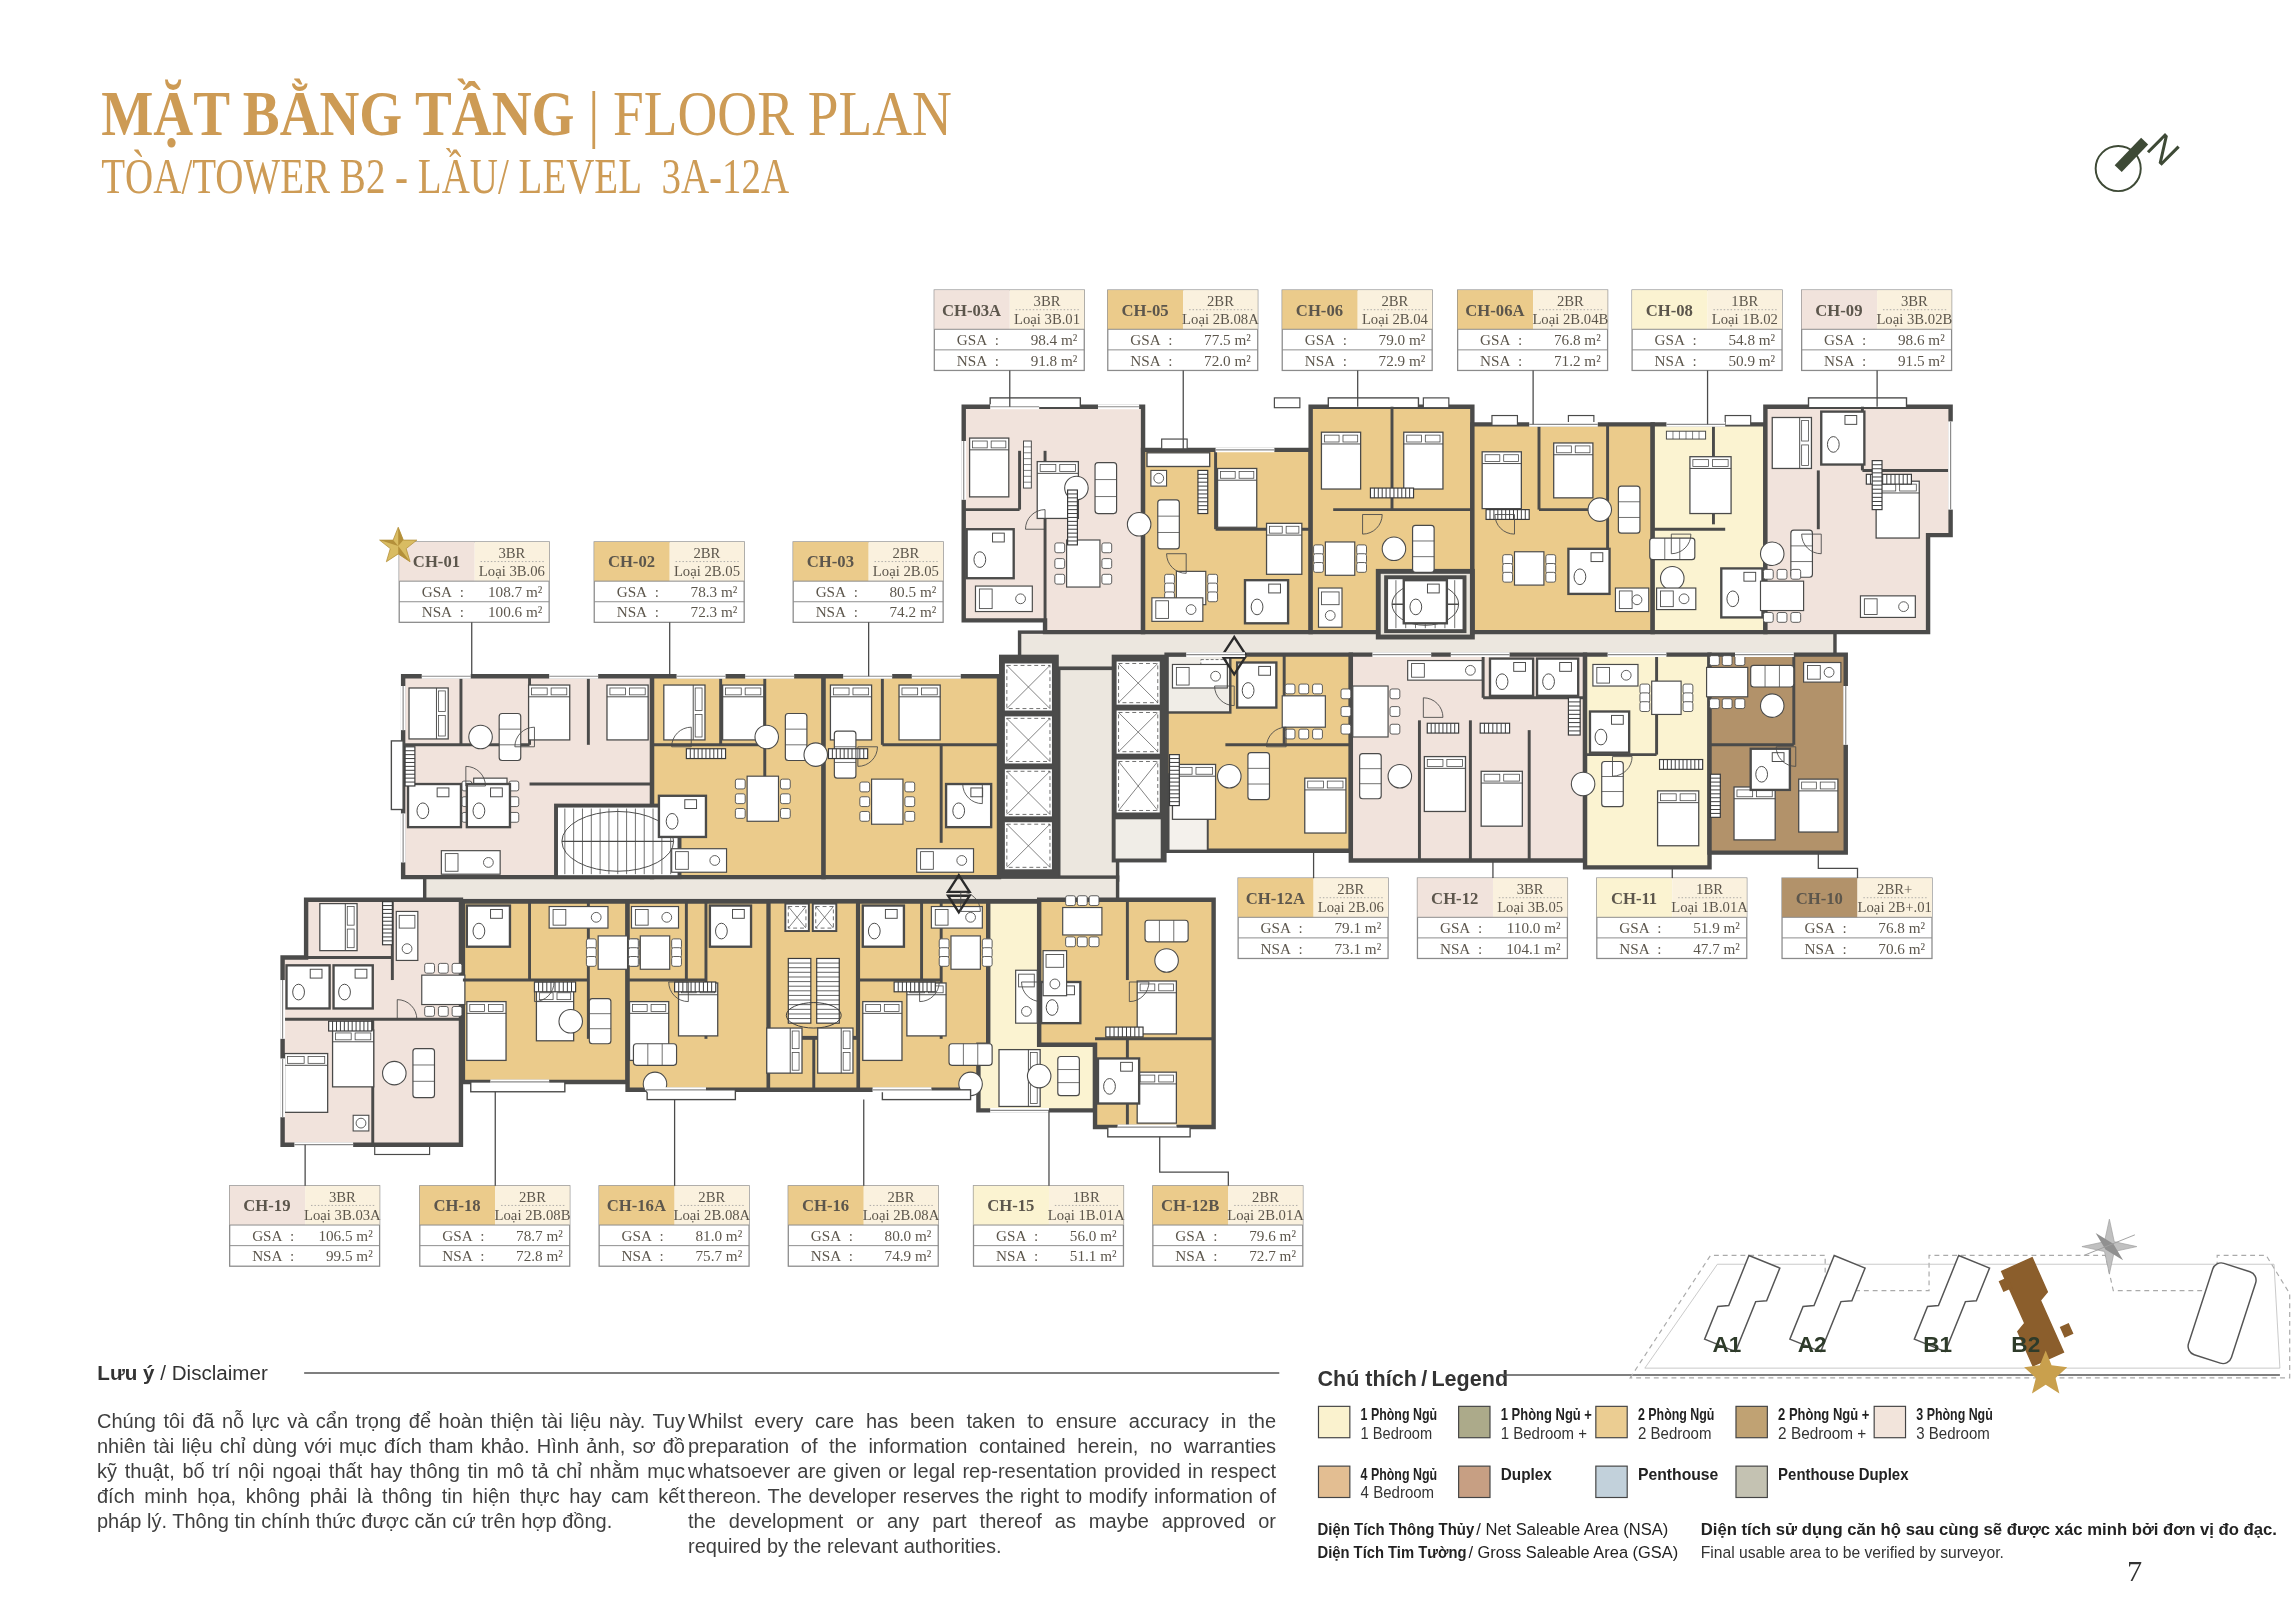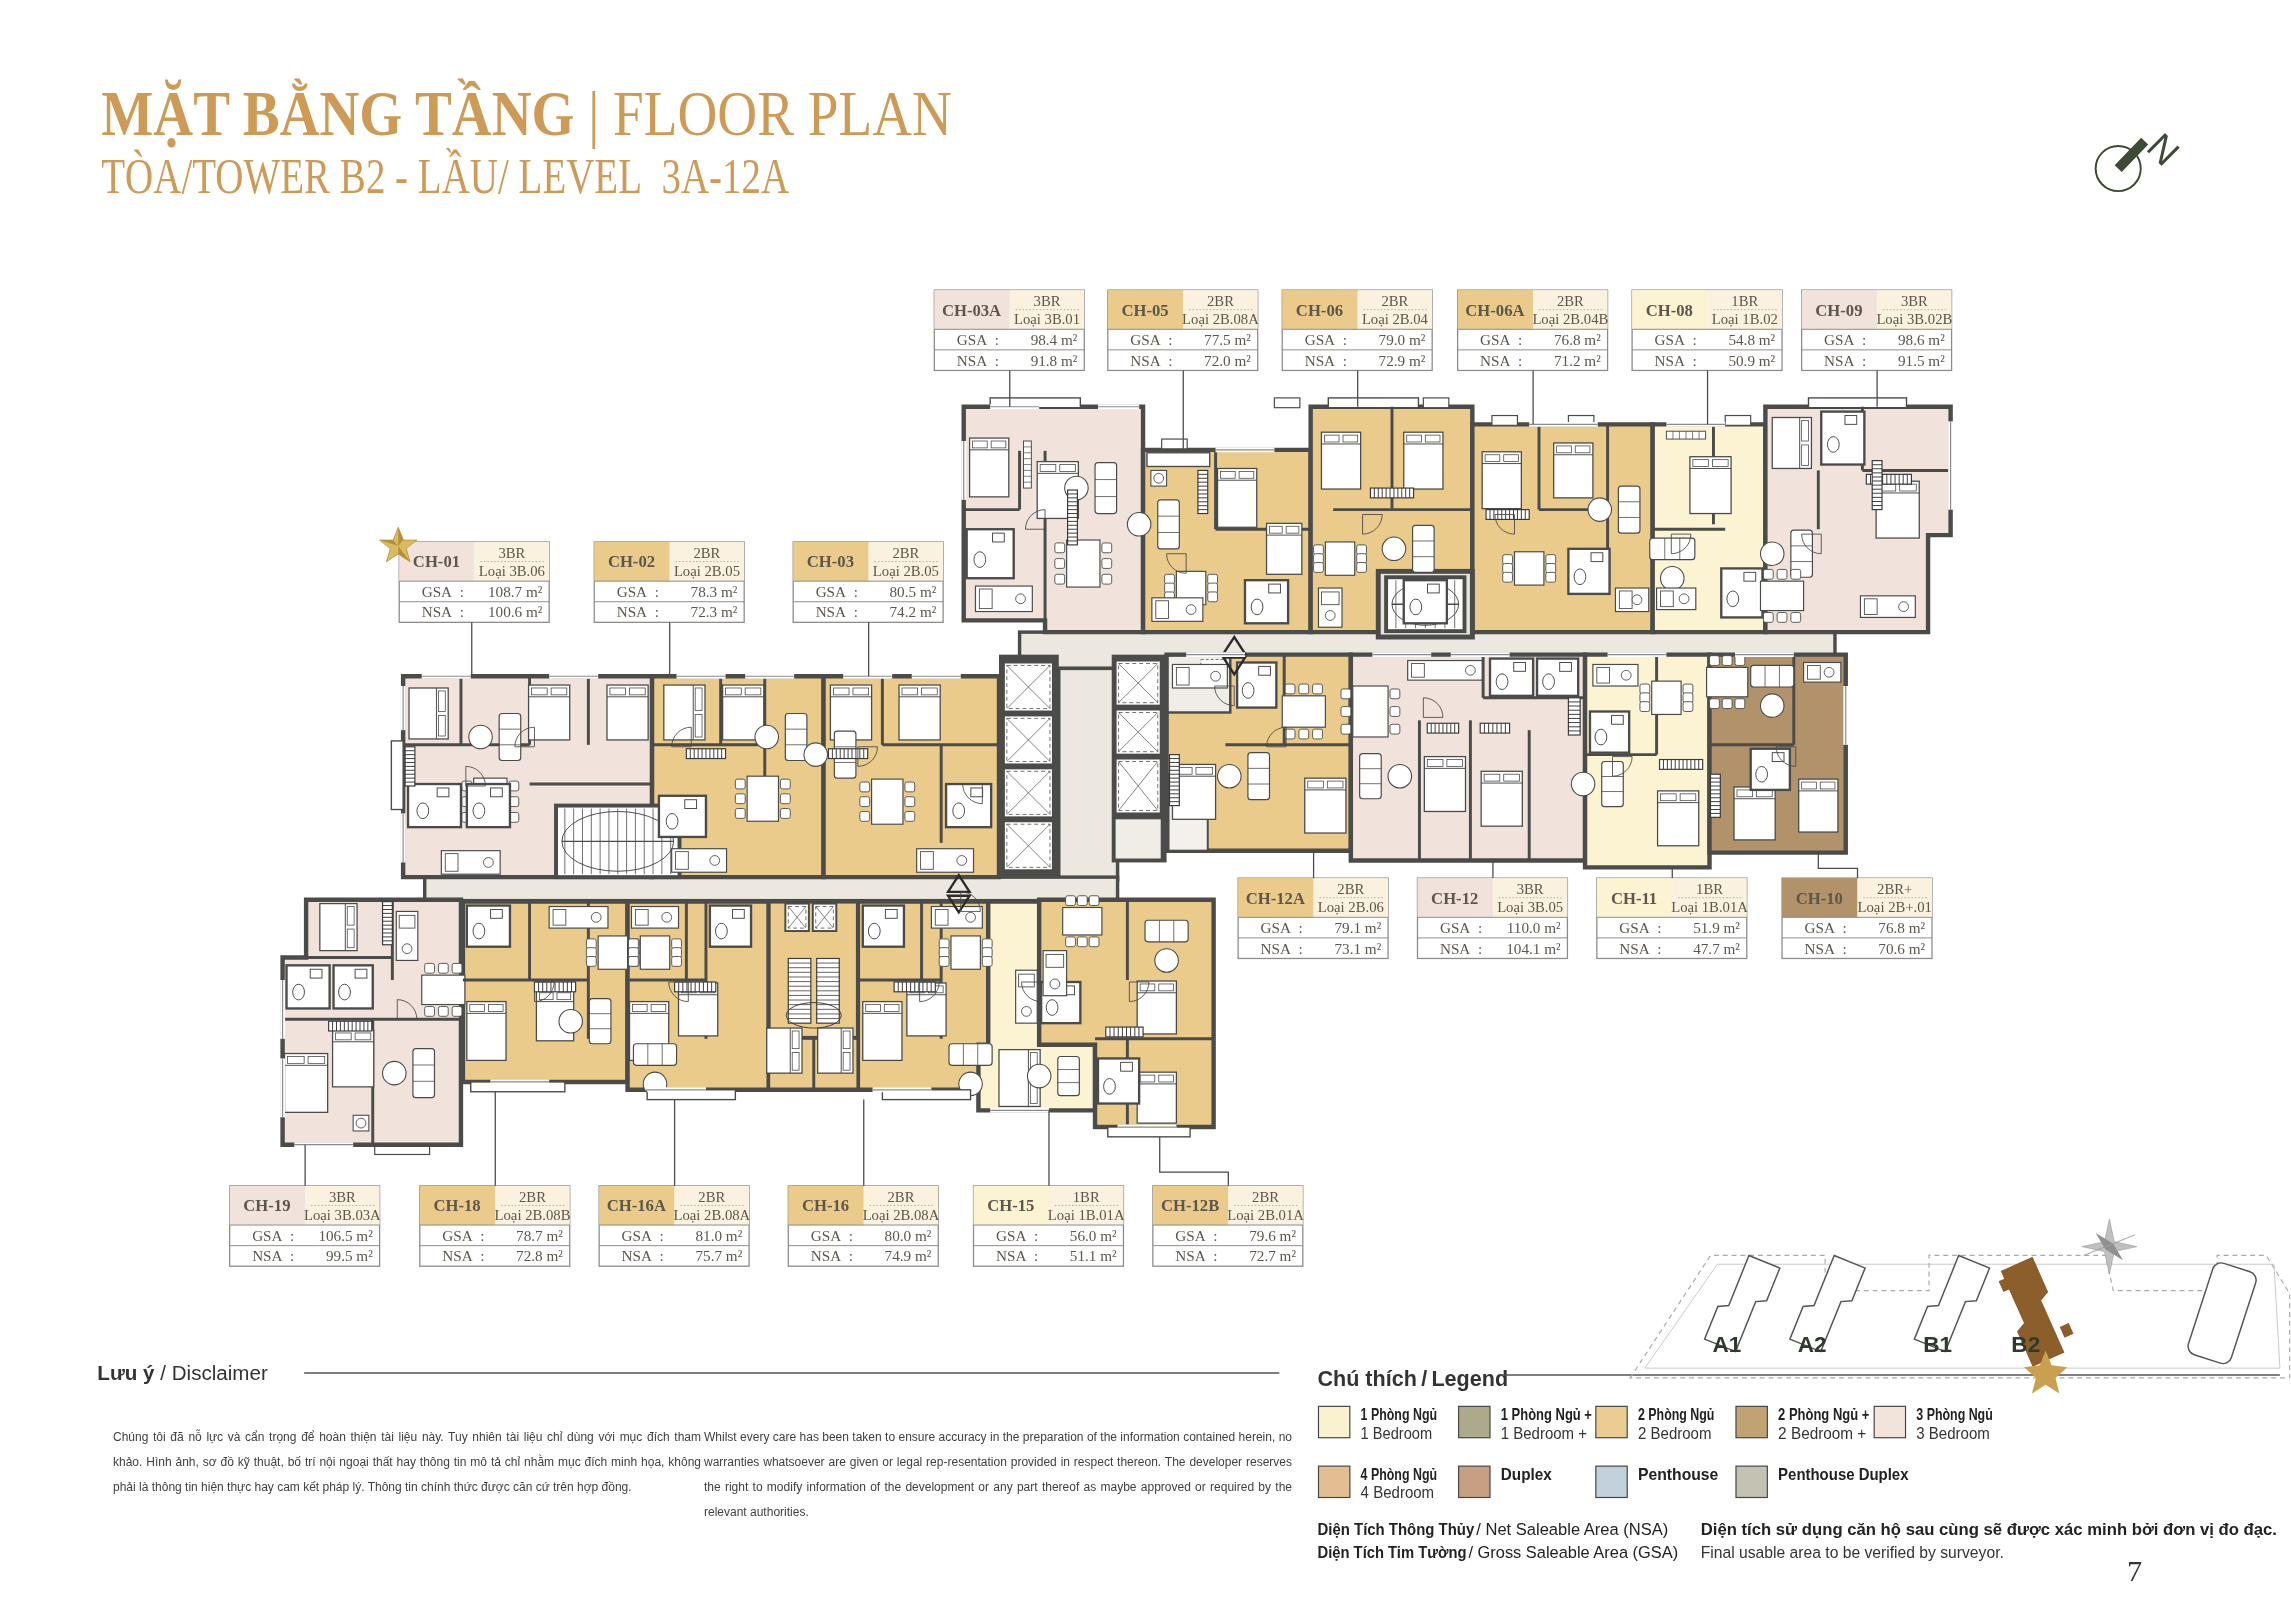--- a/index.html
+++ b/index.html
@@ -1,16 +1,16 @@
 <!DOCTYPE html>
 <html><head><meta charset="utf-8"><title>Floor Plan</title>
 <style>
 html,body{margin:0;padding:0;background:#fff;}
 #page{position:relative;width:2292px;height:1620px;overflow:hidden;font-family:"Liberation Sans",sans-serif;}
-p.disc{position:absolute;top:1409px;width:588px;margin:16px;font-size:12px;line-height:25px;color:#3f3f3f;text-align:justify;}
+p.disc{position:absolute;top:1409px;width:588px;margin:0;font-size:20px;line-height:25px;color:#3f3f3f;text-align:justify;}
 </style></head>
 <body>
 <div id="page">
 <svg width="2292" height="1620" viewBox="0 0 2338 1653" style="position:absolute;left:0;top:0">
 <rect width="2338" height="1653" fill="#ffffff"></rect>
 
 <text x="103" y="138" font-family="Liberation Serif,serif" font-size="64" fill="#cd9b55" textLength="868" lengthAdjust="spacingAndGlyphs"><tspan font-weight="bold">MẶT BẰNG TẦNG</tspan><tspan> | FLOOR PLAN</tspan></text>
 
 <text x="103" y="197" font-family="Liberation Serif,serif" font-size="51" fill="#cd9b55" textLength="702" lengthAdjust="spacingAndGlyphs">TÒA/TOWER B2 - LẦU/ LEVEL&nbsp;&nbsp;3A-12A</text>
 

